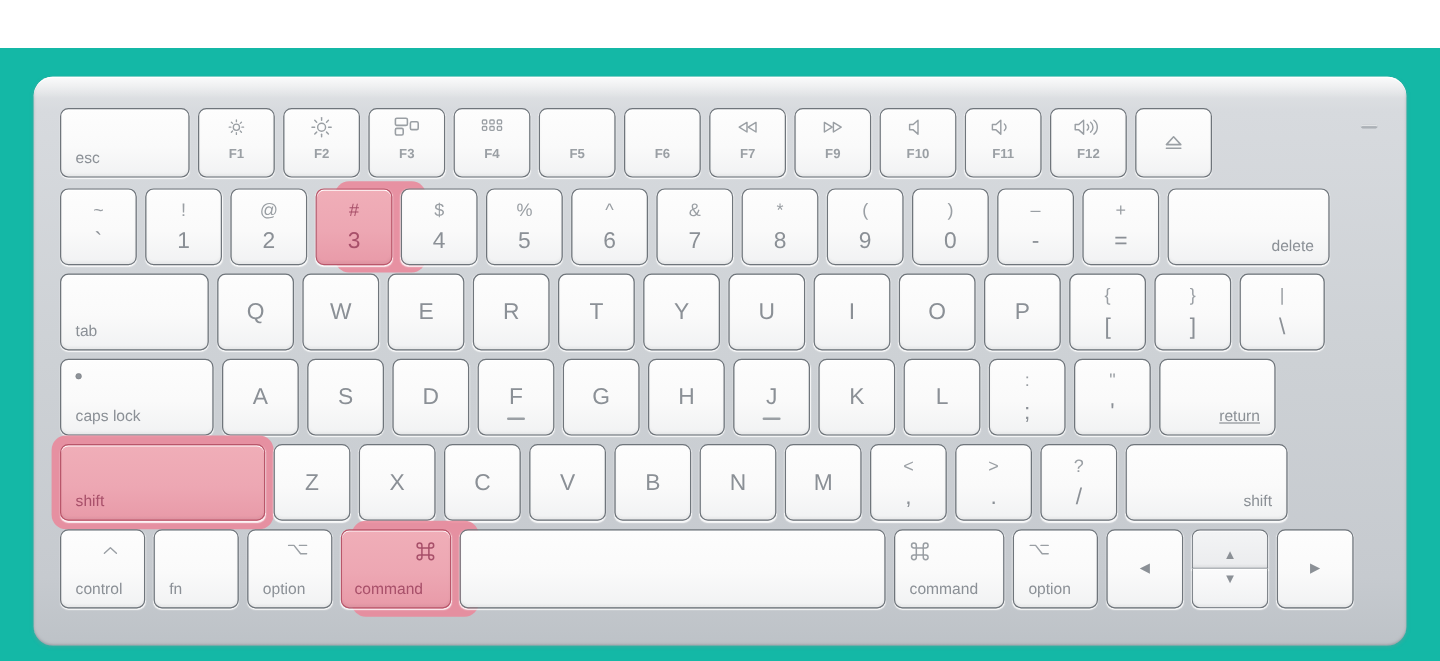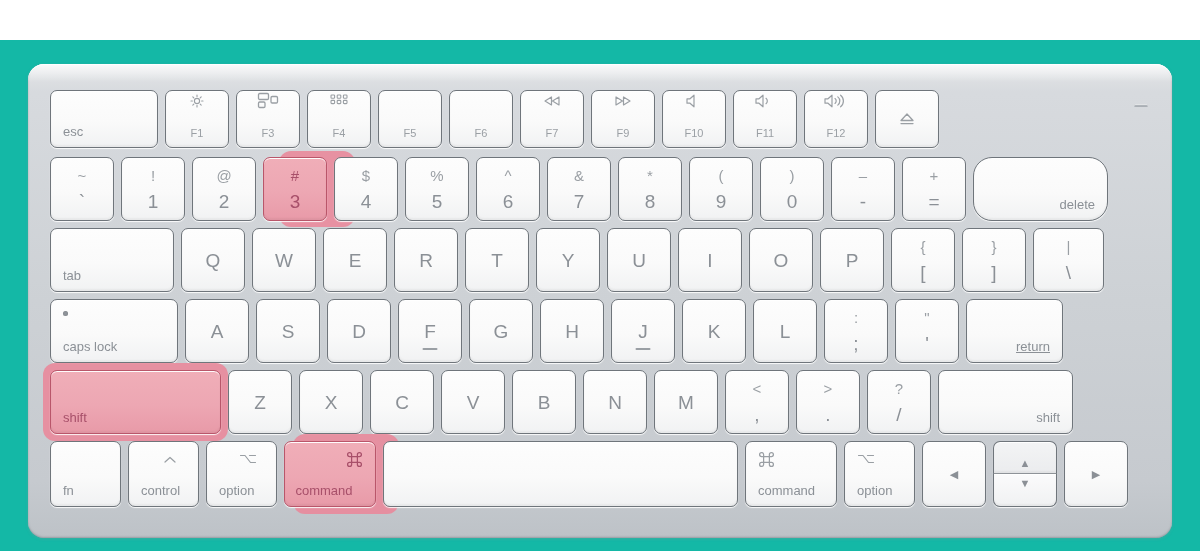--- a/index.html
+++ b/index.html
@@ -135,22 +135,23 @@
   
   .key.anchor-bl { align-items: flex-start; justify-content: flex-end; padding: 0 0 9px 12px; }
   .key.anchor-br { align-items: flex-end;  justify-content: flex-end; padding: 0 12px 9px 0; }
 
   
   .key.stacked { justify-content: center; }
   .key.stacked .legend-top { margin-bottom: 9px; }
 
   
   .key.fnkey {
-    justify-content: space-between;
+    justify-content: center;
     padding-bottom: 8px;
+    font-weight: bold;
   }
   .fn-icon {
     height: 20px;
     display: flex;
     align-items: center;
     justify-content: center;
     margin-bottom: 8px;
   }
   .fn-icon svg { display: block; }
   .fn-icon.empty { }
@@ -231,21 +232,21 @@
     justify-content: flex-start;
     padding-top: 4px;
     background: linear-gradient(180deg, #fbfbfc 0%, #f0f1f2 100%);
   }
   .arrow-glyph { font-size: 11px; color: #8b9096; line-height: 1; }
   .arrow-lr { font-size: 11px; color: #8b9096; line-height: 1; }
 
   
   .w-esc     { width: 108px; }
   .w-eject   { width: 64px; }
-  .w-delete  { width: 135px; border-radius: 19px; }
+  .w-delete  { width: 135px; }
   .w-tab     { width: 124px; }
   .w-backsl  { width: 71px; }
   .w-caps    { width: 128px; }
   .w-return  { width: 97px; text-decoration: underline; }
   .w-lshift  { width: 171px; }
   .w-rshift  { width: 135px; }
   .w-fn      { width: 71px; }
   .w-ctrl    { width: 71px; }
   .w-opt     { width: 71px; }
   .w-cmd     { width: 92px; }
@@ -281,20 +282,38 @@
                 <line x1="5.8" y1="5.8" x2="6.8" y2="6.8"></line>
                 <line x1="13.2" y1="13.2" x2="14.2" y2="14.2"></line>
                 <line x1="14.2" y1="5.8" x2="13.2" y2="6.8"></line>
                 <line x1="6.8" y1="13.2" x2="5.8" y2="14.2"></line>
               </g>
             </svg>
           </span>
           <span class="legend-fn">F1</span>
         </div>
 
+        <div class="key fnunit fnkey">
+          <span class="fn-icon">
+            <svg width="22" height="22" viewBox="0 0 22 22" fill="none" stroke="#9a9fa4" stroke-width="1.2">
+              <circle cx="11" cy="11" r="3.3"></circle>
+              <g stroke-linecap="round">
+                <line x1="11" y1="3.0" x2="11" y2="5.2"></line>
+                <line x1="11" y1="16.8" x2="11" y2="19.0"></line>
+                <line x1="3.0" y1="11" x2="5.2" y2="11"></line>
+                <line x1="16.8" y1="11" x2="19.0" y2="11"></line>
+                <line x1="5.3" y1="5.3" x2="6.9" y2="6.9"></line>
+                <line x1="15.1" y1="15.1" x2="16.7" y2="16.7"></line>
+                <line x1="16.7" y1="5.3" x2="15.1" y2="6.9"></line>
+                <line x1="6.9" y1="15.1" x2="5.3" y2="16.7"></line>
+              </g>
+            </svg>
+          </span>
+          <span class="legend-fn">F2</span>
+        </div>
 
         <div class="key fnunit fnkey">
           <span class="fn-icon">
             <svg width="24" height="18" viewBox="0 0 24 18" fill="none" stroke="#9a9fa4" stroke-width="1.3">
               <rect x="2.5" y="1.5" width="10" height="6" rx="1.2"></rect>
               <rect x="2.5" y="10" width="6.5" height="5.5" rx="1.2"></rect>
               <rect x="15" y="4.5" width="6.5" height="6.5" rx="1.2"></rect>
             </svg>
           </span>
           <span class="legend-fn">F3</span>
@@ -581,31 +600,31 @@
           <span class="legend-bottom">/</span>
         </div>
         <div class="key w-rshift anchor-br">
           <span class="legend-word">shift</span>
         </div>
       </div>
 
       <div class="kb-row bottomrow">
         <div class="hl-halo" style="left:243px; top:-7px; width:106px; height:80px;"></div>
 
-        <div class="key w-fn anchor-bl">
-          <span class="legend-word">fn</span>
-        </div>
-
         <div class="key w-ctrl anchor-bl" style="justify-content:space-between; padding:9px 0 9px 12px; align-items:flex-start;">
           <span style="align-self:center;">
             <svg width="16" height="10" viewBox="0 0 16 10" fill="none" stroke="#9a9fa4" stroke-width="1.2" stroke-linecap="round" stroke-linejoin="round">
               <polyline points="3,7 8,2.5 13,7"></polyline>
             </svg>
           </span>
           <span class="legend-word">control</span>
+        </div>
+
+        <div class="key w-fn anchor-bl">
+          <span class="legend-word">fn</span>
         </div>
 
         <div class="key w-opt anchor-bl" style="justify-content:space-between; padding:9px 0 9px 12px; align-items:flex-start;">
           <span style="align-self:center;">
             <svg width="18" height="12" viewBox="0 0 18 12" fill="none" stroke="#9a9fa4" stroke-width="1.2" stroke-linecap="round" stroke-linejoin="round">
               <polyline points="1.5,2.5 6,2.5 11.5,9.5 16.5,9.5"></polyline>
               <line x1="10.5" y1="2.5" x2="16.5" y2="2.5"></line>
             </svg>
           </span>
           <span class="legend-word">option</span>

